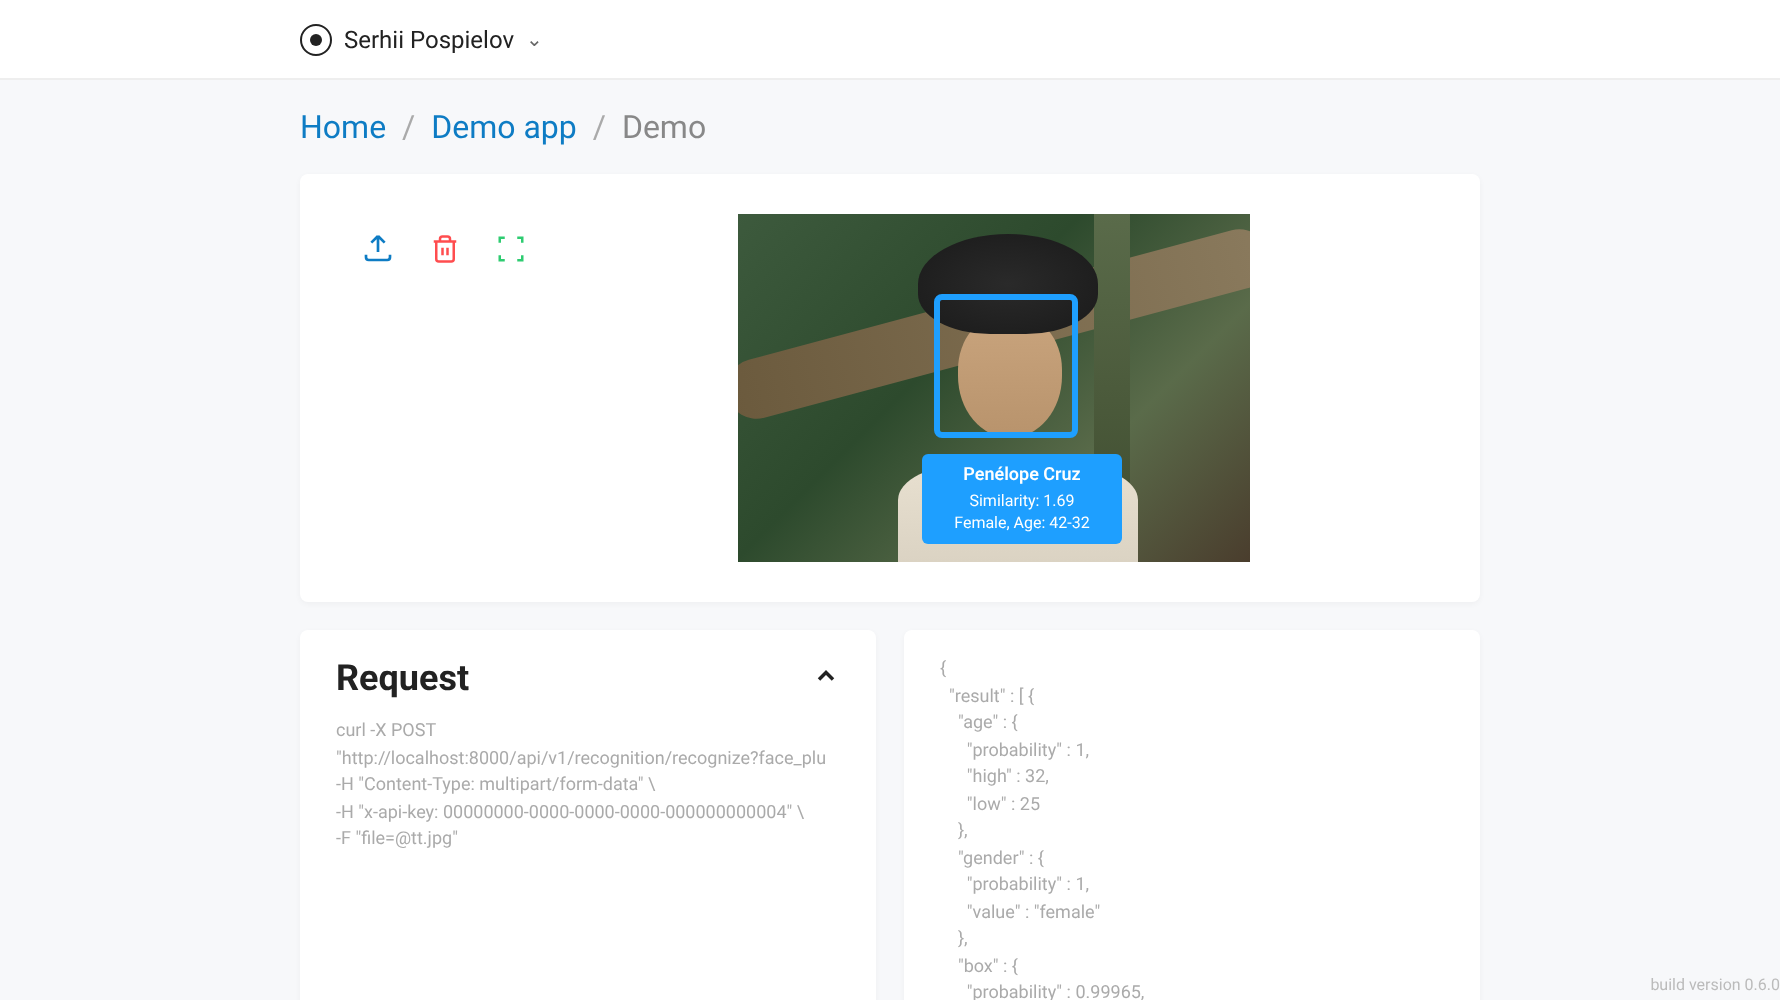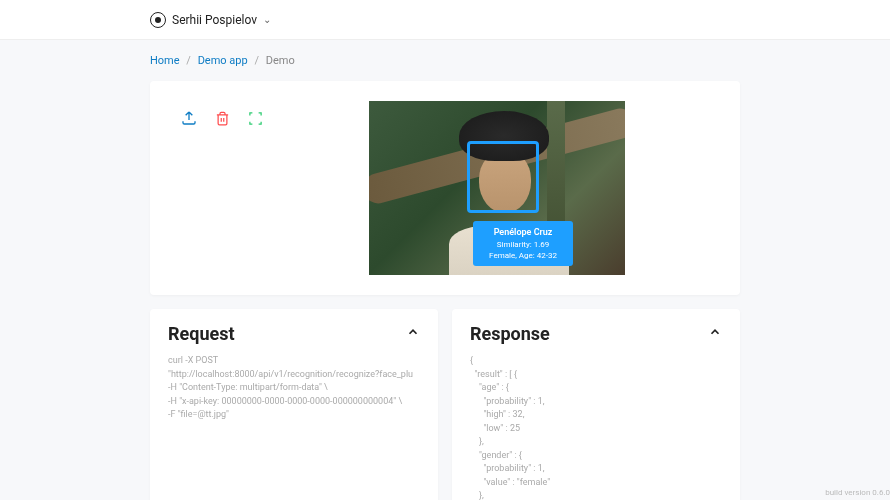--- a/index.html
+++ b/index.html
@@ -6,40 +6,40 @@
 body { font-family: -apple-system, BlinkMacSystemFont, "Segoe UI", Roboto, sans-serif; background: #f7f8fa; color: #333; width: 890px; height: 500px; overflow: hidden; }
 .header { background: #fff; height: 40px; display: flex; align-items: center; justify-content: space-between; padding: 0 150px 0 150px; border-bottom: 1px solid #eee; }
 .logo { display: flex; align-items: center; gap: 6px; }
 .logo-mark { width: 20px; height: 20px; border: 2px solid #0e7cc4; border-radius: 3px; position: relative; display:flex; align-items:center; justify-content:center; }
 .logo-mark::before { content:""; width:10px; height:10px; border:1.5px solid #0e7cc4; border-radius:50%; display:block; }
 .logo-text { color: #0e7cc4; font-weight: 700; font-size: 14px; }
 .user { display: flex; align-items: center; gap: 6px; font-size: 12px; color: #222; text-align: right; }
 .user-icon { width: 16px; height: 16px; border: 1.5px solid #222; border-radius: 50%; display:flex; align-items:center; justify-content:center; }
 .user-icon::before { content:""; width:6px; height:6px; background:#222; border-radius:50%; }
 .chevron { font-size: 10px; color:#666; }
-.breadcrumb { padding: 14px 150px; font-size: 11px; }
+.breadcrumb { padding: 14px 150px; font-size: 16px; }
 .breadcrumb a { color: #0e7cc4; text-decoration: none; }
 .breadcrumb .sep { color: #aaa; margin: 0 4px; }
 .breadcrumb .current { color: #888; }
 .container { margin: 0 150px; }
 .card { background: #fff; border-radius: 4px; box-shadow: 0 1px 3px rgba(0,0,0,0.04); }
 .demo-card { padding: 20px; display: flex; align-items: flex-start; gap: 45px; margin-bottom: 14px; }
 .actions { display: flex; gap: 15px; padding-top: 8px; padding-left: 10px; }
 .action-btn { width: 18px; height: 18px; display:flex; align-items:center; justify-content:center; cursor:pointer; }
 .image-wrap { position: relative; width: 256px; height: 174px; background: linear-gradient(135deg, #3d5a3d 0%, #2d4a2d 40%, #5a6b4a 70%, #4a3d2d 100%); margin-left: 60px; overflow:hidden; }
 .jungle { position:absolute; inset:0; }
 .jungle::before { content:""; position:absolute; top:40px; left:-10px; width:280px; height:30px; background:linear-gradient(90deg, #6b5a3d, #8a7a5d); border-radius:15px; transform:rotate(-15deg); }
 .jungle::after { content:""; position:absolute; top:0; right:60px; width:18px; height:180px; background:linear-gradient(180deg,#5a6b4a,#3d4a2d); }
 .person { position:absolute; left:50px; top:15px; width:160px; height:160px; }
 .hat { position:absolute; left:40px; top:-5px; width:90px; height:50px; background:radial-gradient(ellipse at center, #2a2a2a 0%, #1a1a1a 100%); border-radius:50% 50% 40% 40%; }
 .face { position:absolute; left:60px; top:35px; width:52px; height:62px; background:linear-gradient(180deg,#c9a47d,#b8936c); border-radius:45% 45% 50% 50%; }
 .hair { position:absolute; left:45px; top:28px; width:82px; height:110px; background:linear-gradient(180deg,#3a2a1a,#2a1a0a); border-radius:40% 40% 30% 30%; z-index:-1; }
 .shirt { position:absolute; left:30px; top:110px; width:120px; height:60px; background:linear-gradient(180deg,#e8e0d0,#d8d0c0); border-radius:30% 30% 0 0; }
 .face-box { position:absolute; left:98px; top:40px; width:72px; height:72px; border:3px solid #1e9fff; border-radius:4px; }
-.face-label { position:absolute; left:104px; top:120px; width:100px; background:#1e9fff; color:#fff; text-align:center; padding:5px 3px; border-radius:3px; font-size:8px; line-height:1.4; }
+.face-label { position:absolute; left:92px; top:120px; width:100px; background:#1e9fff; color:#fff; text-align:center; padding:5px 3px; border-radius:3px; font-size:8px; line-height:1.4; }
 .face-label .name { font-weight:600; font-size:9px; }
 .two-col { display: flex; gap: 14px; }
 .panel { flex: 1; padding: 14px 18px; }
 .panel-head { display: flex; justify-content: space-between; align-items: center; margin-bottom: 10px; }
 .panel-title { font-size: 18px; font-weight: 700; color: #222; }
 .collapse { font-size: 14px; color: #333; cursor:pointer; font-weight:700; }
 .code { font-size: 9px; color: #aaa; line-height: 1.5; white-space: pre-wrap; font-family: inherit; }
 .footer-version { position: fixed; bottom: 3px; right: 0; font-size: 8px; color: #bbb; }
 </style>
 </head>
@@ -107,28 +107,20 @@
               <path d="M6 15l6-6 6 6"></path>
             </svg>
         </div>
       </div>
       <pre class="code">curl -X POST "http://localhost:8000/api/v1/recognition/recognize?face_plu
 -H "Content-Type: multipart/form-data" \
 -H "x-api-key: 00000000-0000-0000-0000-000000000004" \
 -F "file=@tt.jpg"</pre>
     </div>
     <div class="card panel">
-      <div class="panel-head">
-        <div class="panel-title">Response</div>
-        <div class="collapse">
-          <svg width="14" height="14" viewBox="0 0 24 24" fill="none" stroke="#222" stroke-width="3">
-              <path d="M6 15l6-6 6 6"></path>
-            </svg>
-        </div>
-      </div>
       <pre class="code">{
   "result" : [ {
     "age" : {
       "probability" : 1,
       "high" : 32,
       "low" : 25
     },
     "gender" : {
       "probability" : 1,
       "value" : "female"

